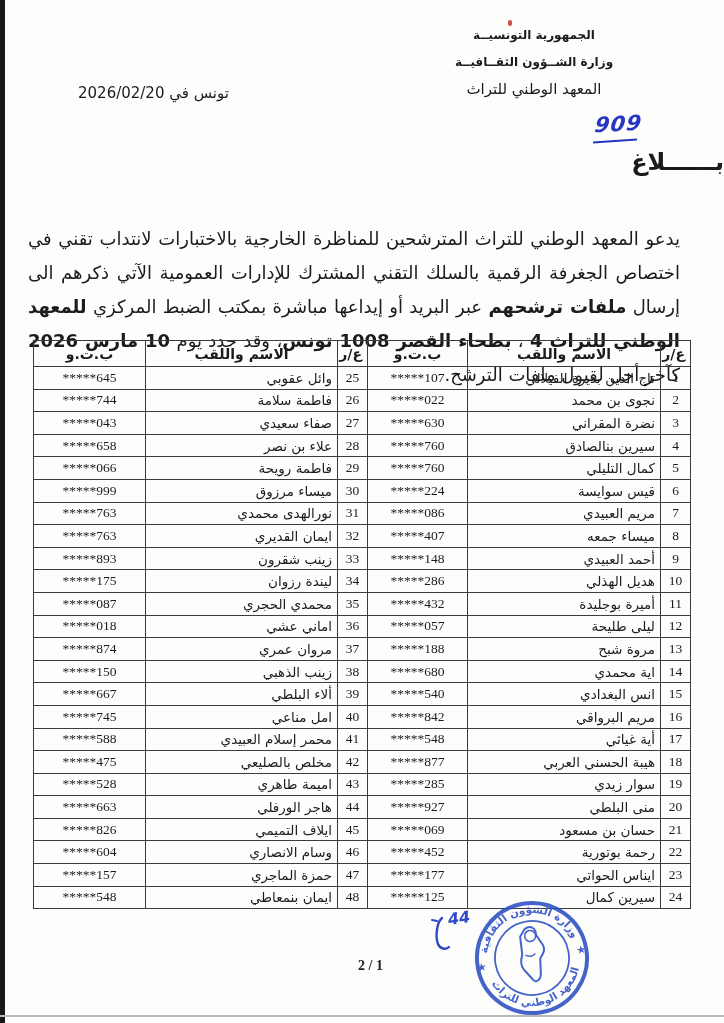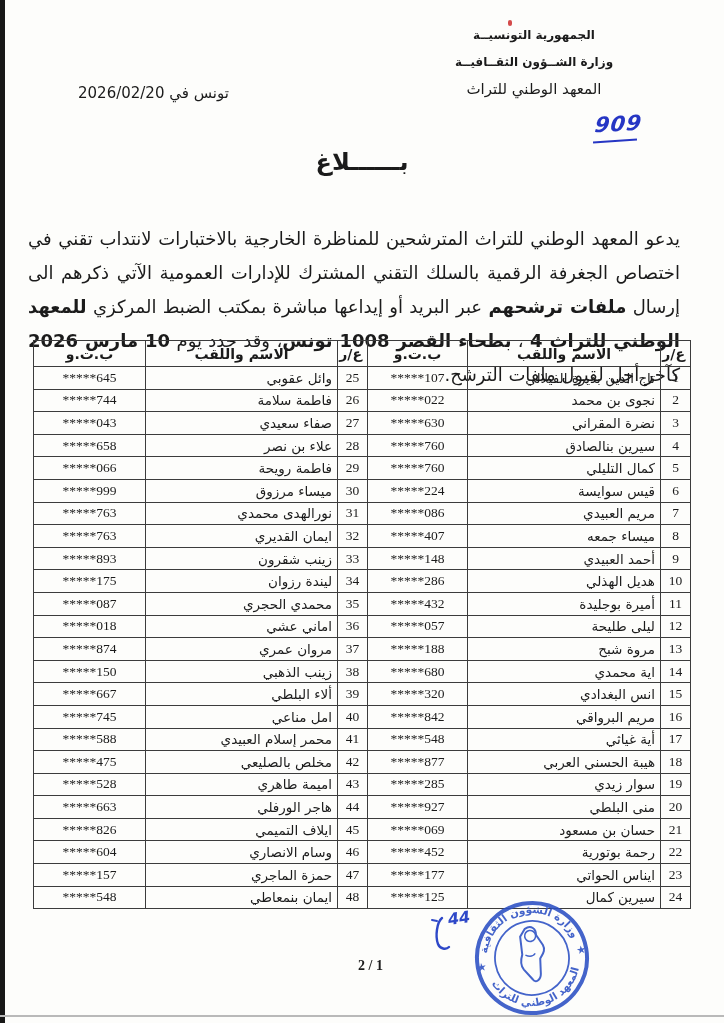--- a/index.html
+++ b/index.html
@@ -18,21 +18,21 @@
   .org-block{position:absolute;right:30px;top:22px;width:320px;text-align:center;direction:rtl;}
   .org-line{font-weight:700;font-size:12px;line-height:27px;white-space:nowrap;}
   .org-line.light{font-weight:400;font-size:15px;}
   .date-line{position:absolute;left:78px;top:84px;direction:rtl;font-size:15px;white-space:nowrap;}
   .hand-number{position:absolute;left:595px;top:112px;color:#2636c4;
     font-size:21px;font-weight:700;font-style:italic;transform:skewX(-10deg) rotate(-3deg);
     letter-spacing:1px;}
   .hand-number-underline{position:absolute;left:593px;top:140px;width:44px;height:2px;background:#2636c4;transform:rotate(-4deg);}
 
   
-  .doc-title{position:absolute;left:0;top:148px;width:100%;text-align:center;
+  .doc-title{position:absolute;left:0;top:148px;width:100%;text-align:right;
     font-size:24px;font-weight:700;direction:rtl;}
 
   
   .body-par{position:absolute;right:44px;top:204px;width:652px;direction:rtl;
     text-align:justify;font-size:18px;line-height:34px;}
   .body-par .b{font-weight:700;}
 
   
   table.applicants{position:absolute;left:33px;top:340px;width:657px;
     border-collapse:collapse;table-layout:fixed;direction:rtl;}
@@ -204,21 +204,21 @@
           <td class="c-num">14</td>
           <td class="c-name" dir="rtl">اية محمدي</td>
           <td class="c-cin flush-left" dir="ltr">*****680</td>
           <td class="c-num">38</td>
           <td class="c-name" dir="rtl">زينب الذهبي</td>
           <td class="c-cin centered" dir="ltr">*****150</td>
         </tr>
         <tr>
           <td class="c-num">15</td>
           <td class="c-name" dir="rtl">انس البغدادي</td>
-          <td class="c-cin flush-left" dir="ltr">*****320</td>
+          <td class="c-cin flush-left" dir="ltr">*****540</td>
           <td class="c-num">39</td>
           <td class="c-name" dir="rtl">ألاء البلطي</td>
           <td class="c-cin centered" dir="ltr">*****667</td>
         </tr>
         <tr>
           <td class="c-num">16</td>
           <td class="c-name" dir="rtl">مريم البرواقي</td>
           <td class="c-cin flush-left" dir="ltr">*****842</td>
           <td class="c-num">40</td>
           <td class="c-name" dir="rtl">امل مناعي</td>

